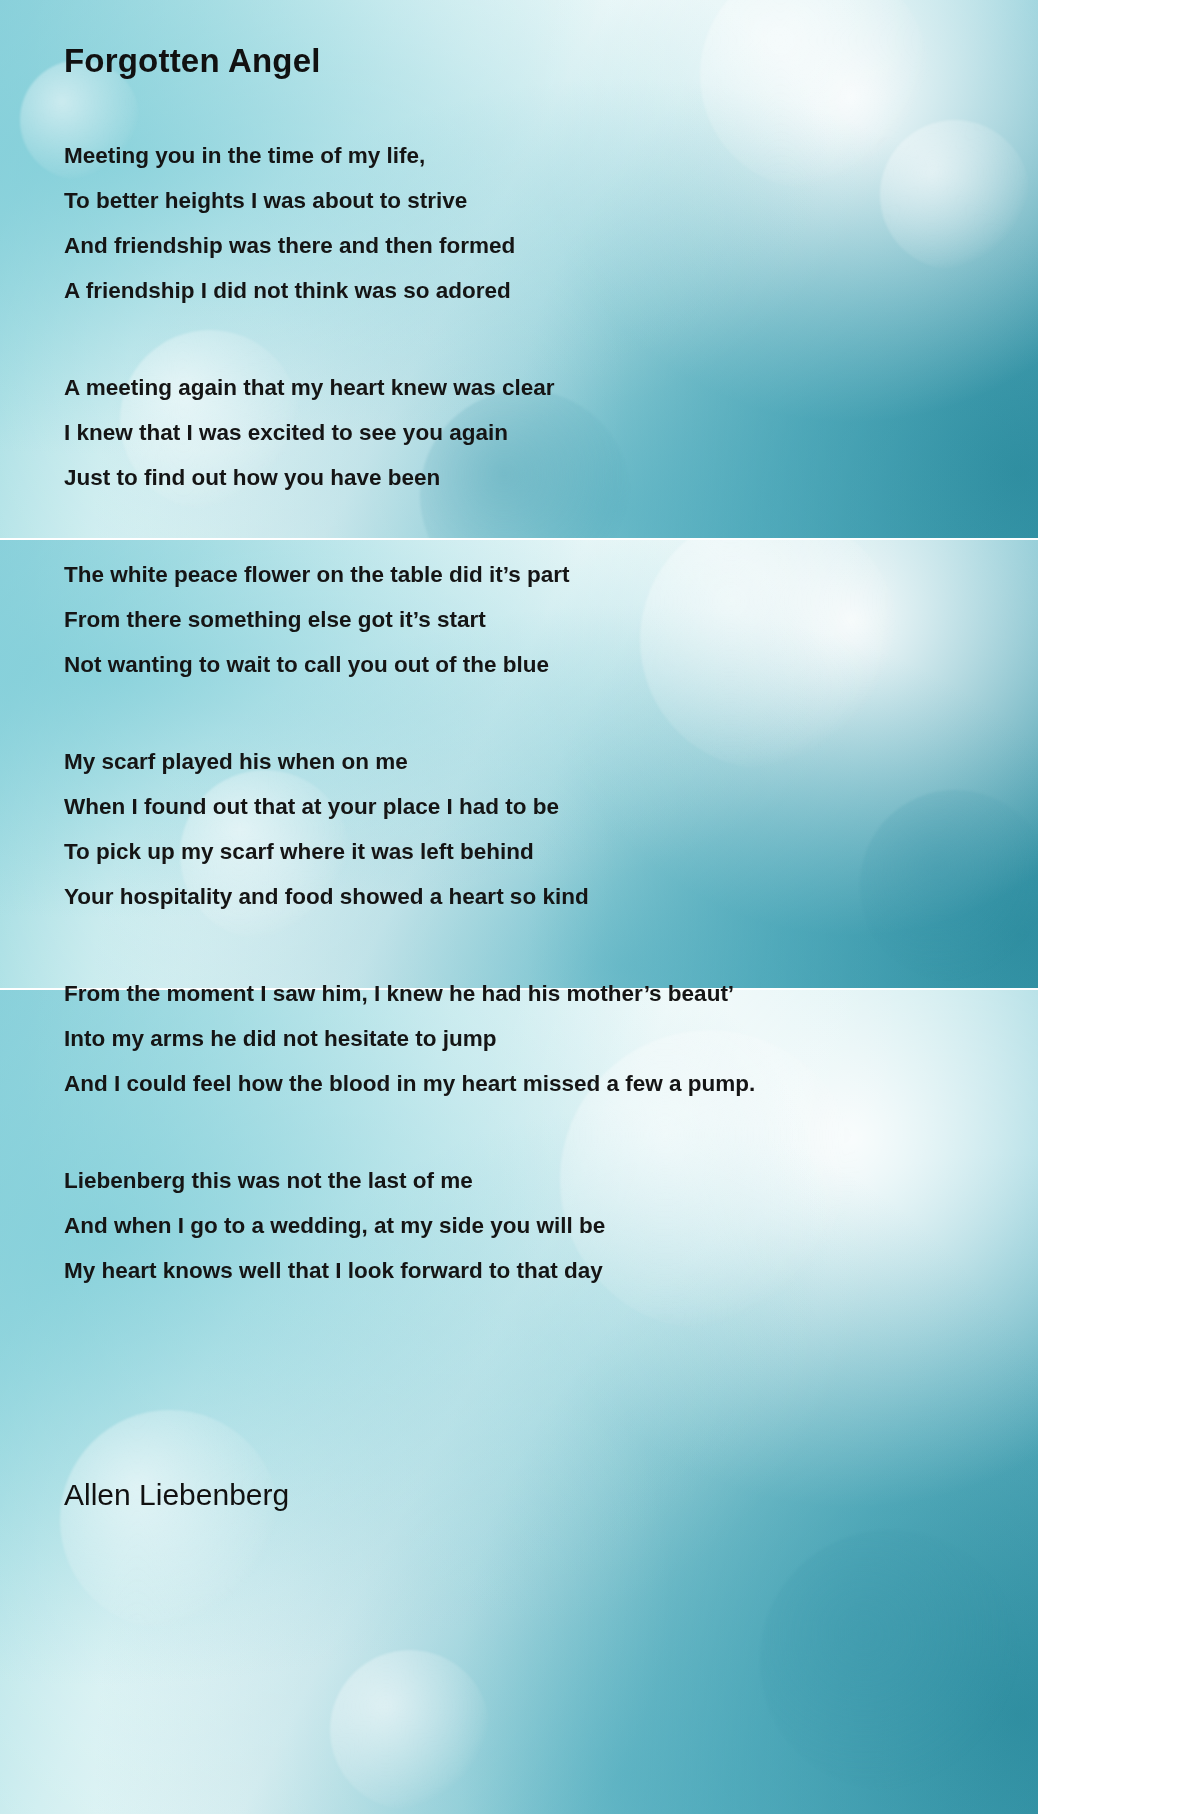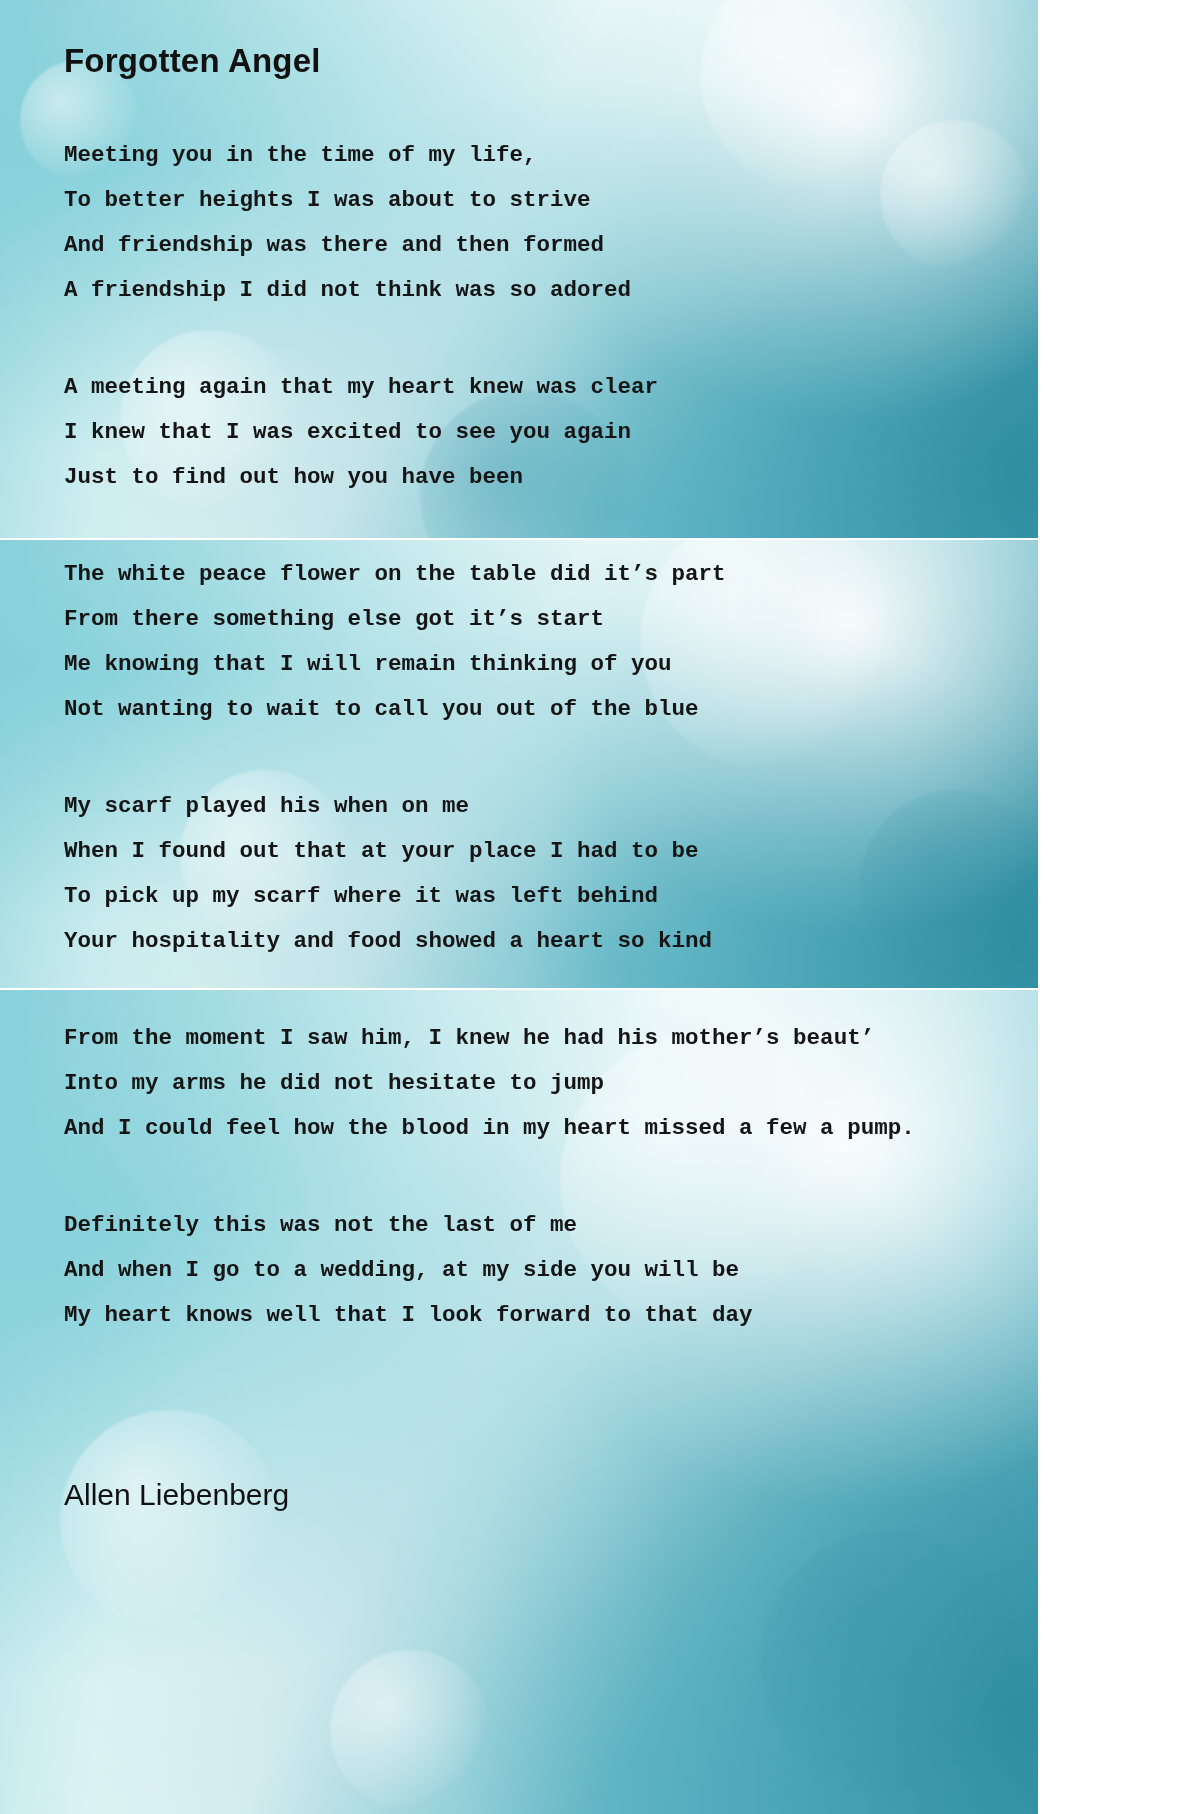--- a/index.html
+++ b/index.html
@@ -90,21 +90,20 @@
     letter-spacing: 0.2px;
   }
   .stanzas {
     position: absolute;
     left: 64px;
     top: 133px;
     width: 1000px;
   }
   .stanza {
     margin: 0 0 52px 0;
-    font-family: Liberation Mono, monospace;
   }
   .line {
     font-size: 22.5px;
     font-weight: bold;
     color: #151515;
     line-height: 45px;
     white-space: pre;
   }
   .author {
     position: absolute;
@@ -159,36 +158,35 @@
         <div class="line">A friendship I did not think was so adored</div>
       </div>
       <div class="stanza">
         <div class="line">A meeting again that my heart knew was clear</div>
         <div class="line">I knew that I was excited to see you again</div>
         <div class="line">Just to find out how you have been</div>
       </div>
       <div class="stanza">
         <div class="line">The white peace flower on the table did it’s part</div>
         <div class="line">From there something else got it’s start</div>
-        <div class="line">Me knowing that I will remain thinking of you</div>
         <div class="line">Not wanting to wait to call you out of the blue</div>
       </div>
       <div class="stanza">
         <div class="line">My scarf played his when on me</div>
         <div class="line">When I found out that at your place I had to be</div>
         <div class="line">To pick up my scarf where it was left behind</div>
         <div class="line">Your hospitality and food showed a heart so kind</div>
       </div>
       <div class="stanza">
         <div class="line">From the moment I saw him, I knew he had his mother’s beaut’</div>
         <div class="line">Into my arms he did not hesitate to jump</div>
         <div class="line">And I could feel how the blood in my heart missed a few a pump.</div>
       </div>
       <div class="stanza">
-        <div class="line">Definitely this was not the last of me</div>
+        <div class="line">Liebenberg this was not the last of me</div>
         <div class="line">And when I go to a wedding, at my side you will be</div>
         <div class="line">My heart knows well that I look forward to that day</div>
       </div>
     </div>
 
     <div class="author">Allen Liebenberg</div>
   </div>
 
 </div>
 

